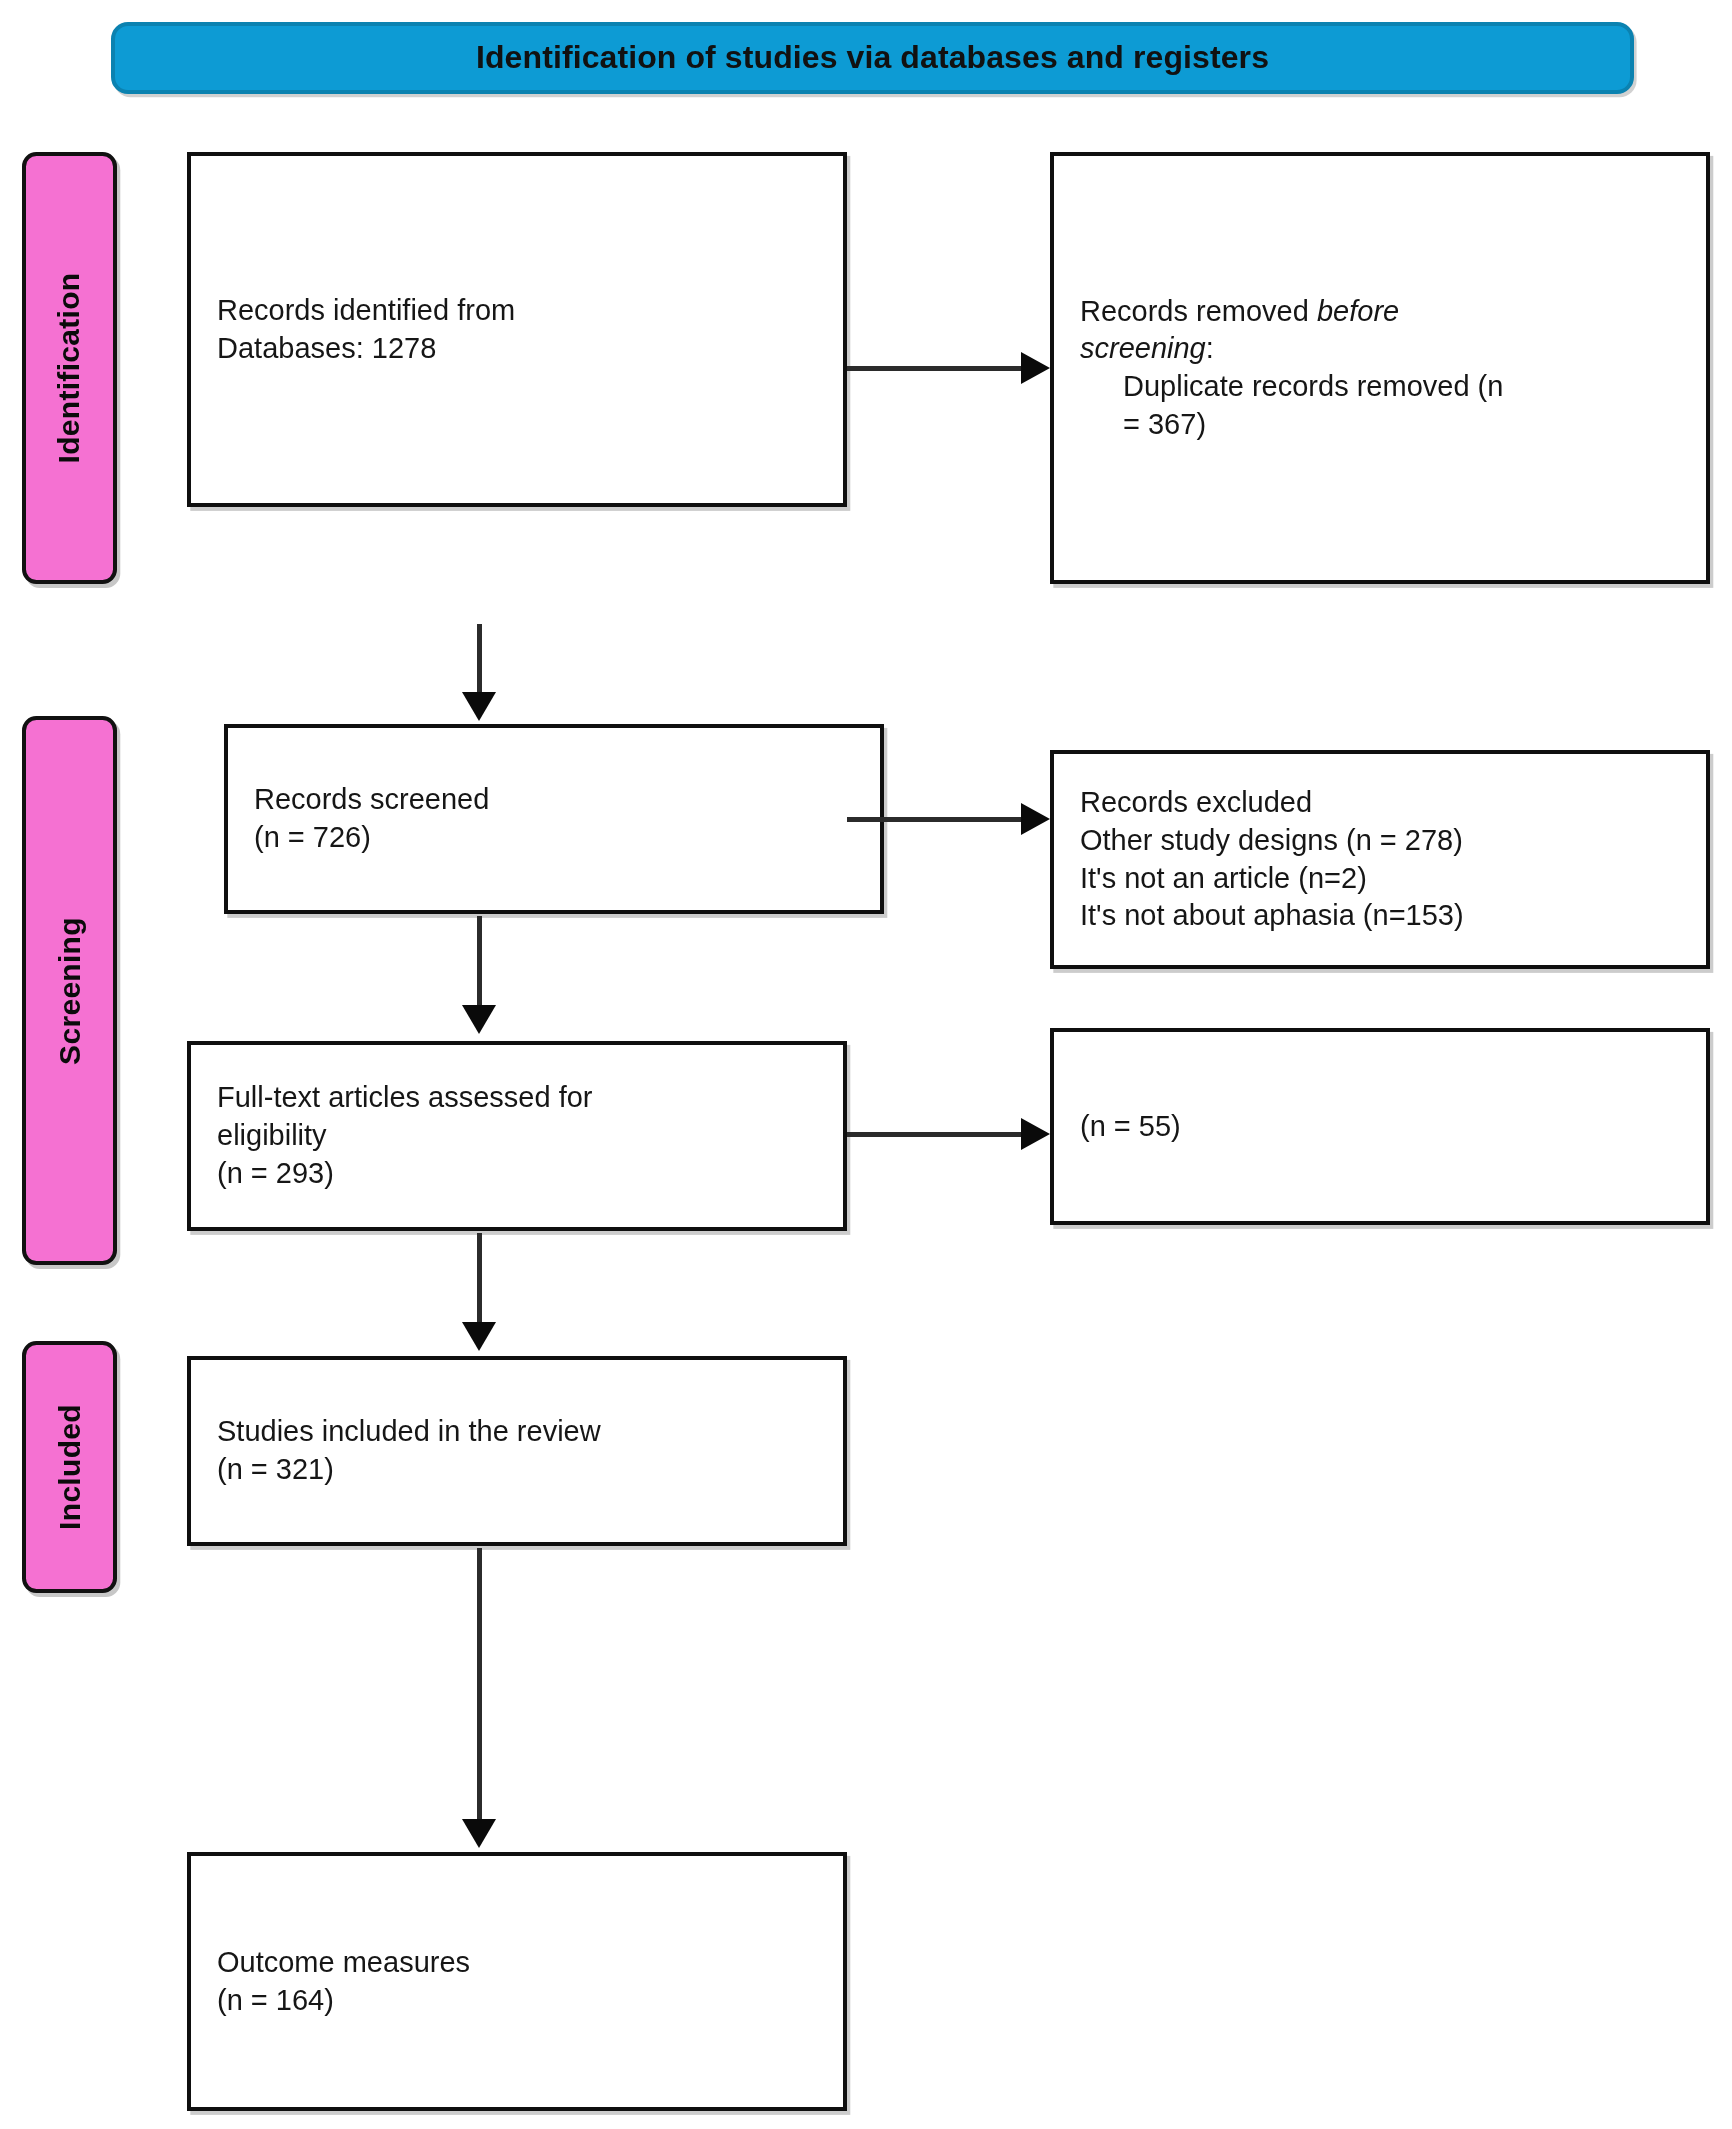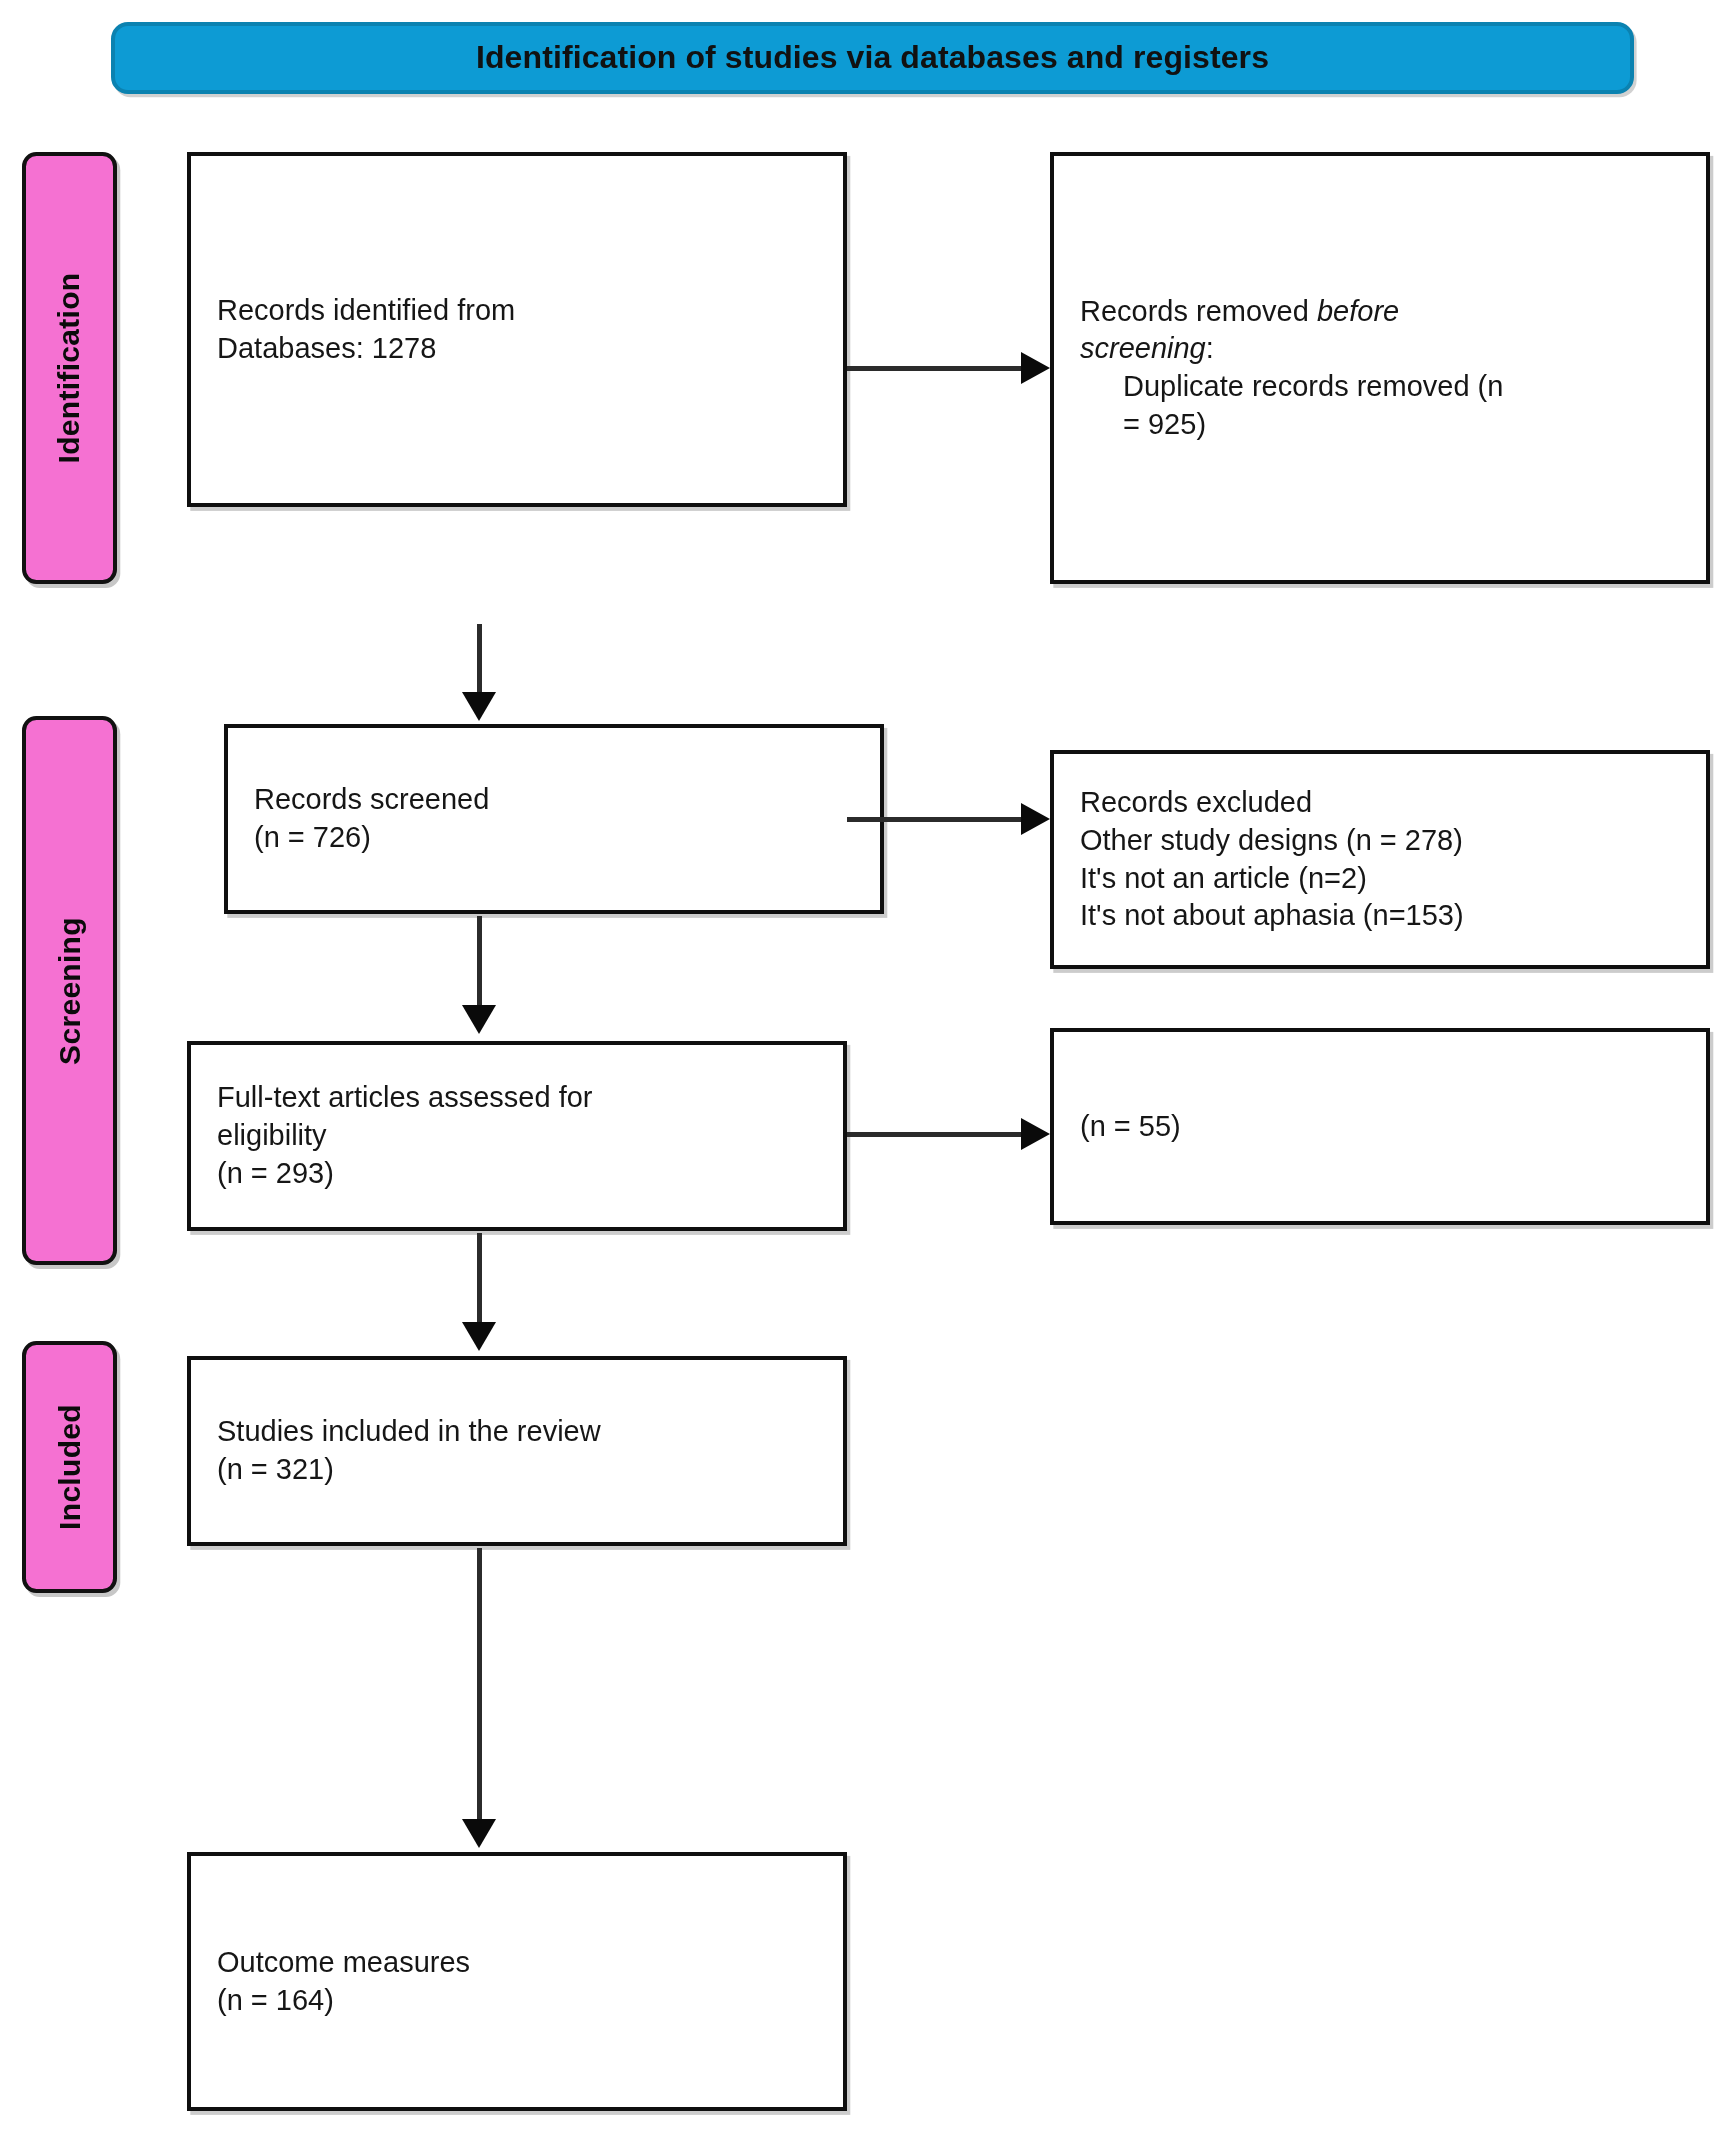--- a/index.html
+++ b/index.html
@@ -155,21 +155,21 @@
       <div class="ftext">Records identified from</div>
       <div class="ftext">Databases: 1278</div>
     </div>
   </div>
 
   <div class="fbox" style="left:1050px; top:152px; width:660px; height:432px;">
     <div class="pad">
       <div class="ftext"><span>Records removed </span><span class="ital">before</span></div>
       <div class="ftext"><span class="ital">screening</span><span>:</span></div>
       <div class="ftext indent">Duplicate records removed (n</div>
-      <div class="ftext indent">= 925)</div>
+      <div class="ftext indent">= 367)</div>
     </div>
   </div>
 
   <div class="arrow-h" style="left:847px; top:366px; width:203px; height:4.6px;">
     <div class="shaft" style="width:177px;"></div>
     <div class="head" style="left:174px;"></div>
   </div>
 
   <div class="arrow-v" style="left:477px; top:624px; width:4.6px; height:97px;">
     <div class="shaft" style="height:71px;"></div>

